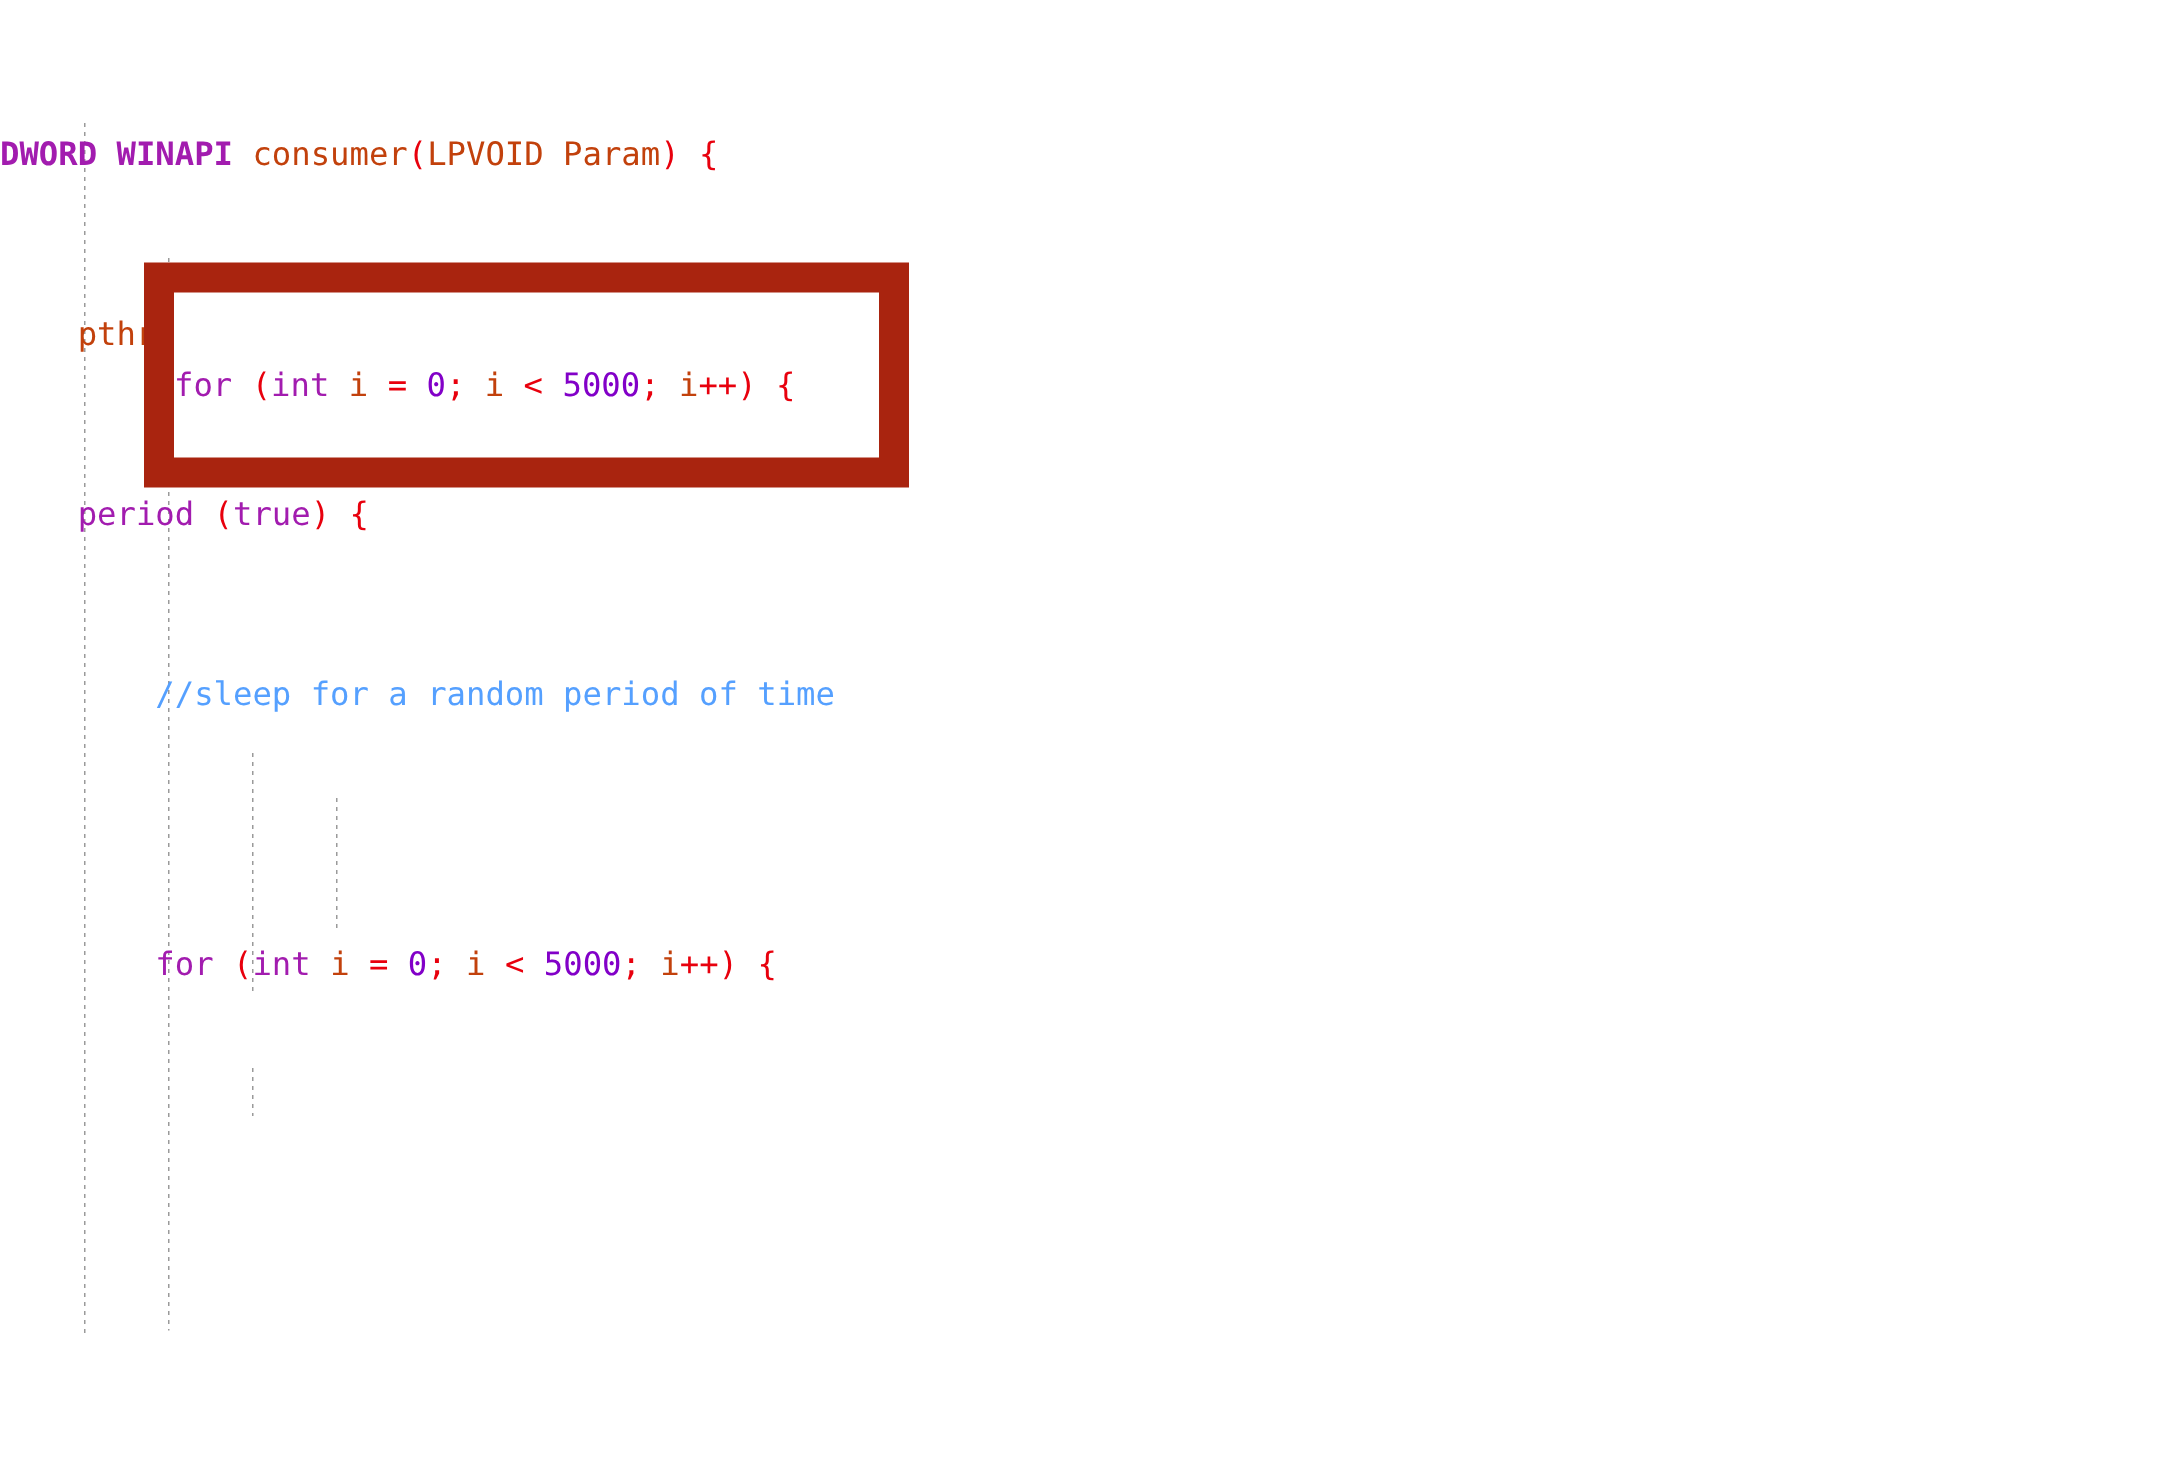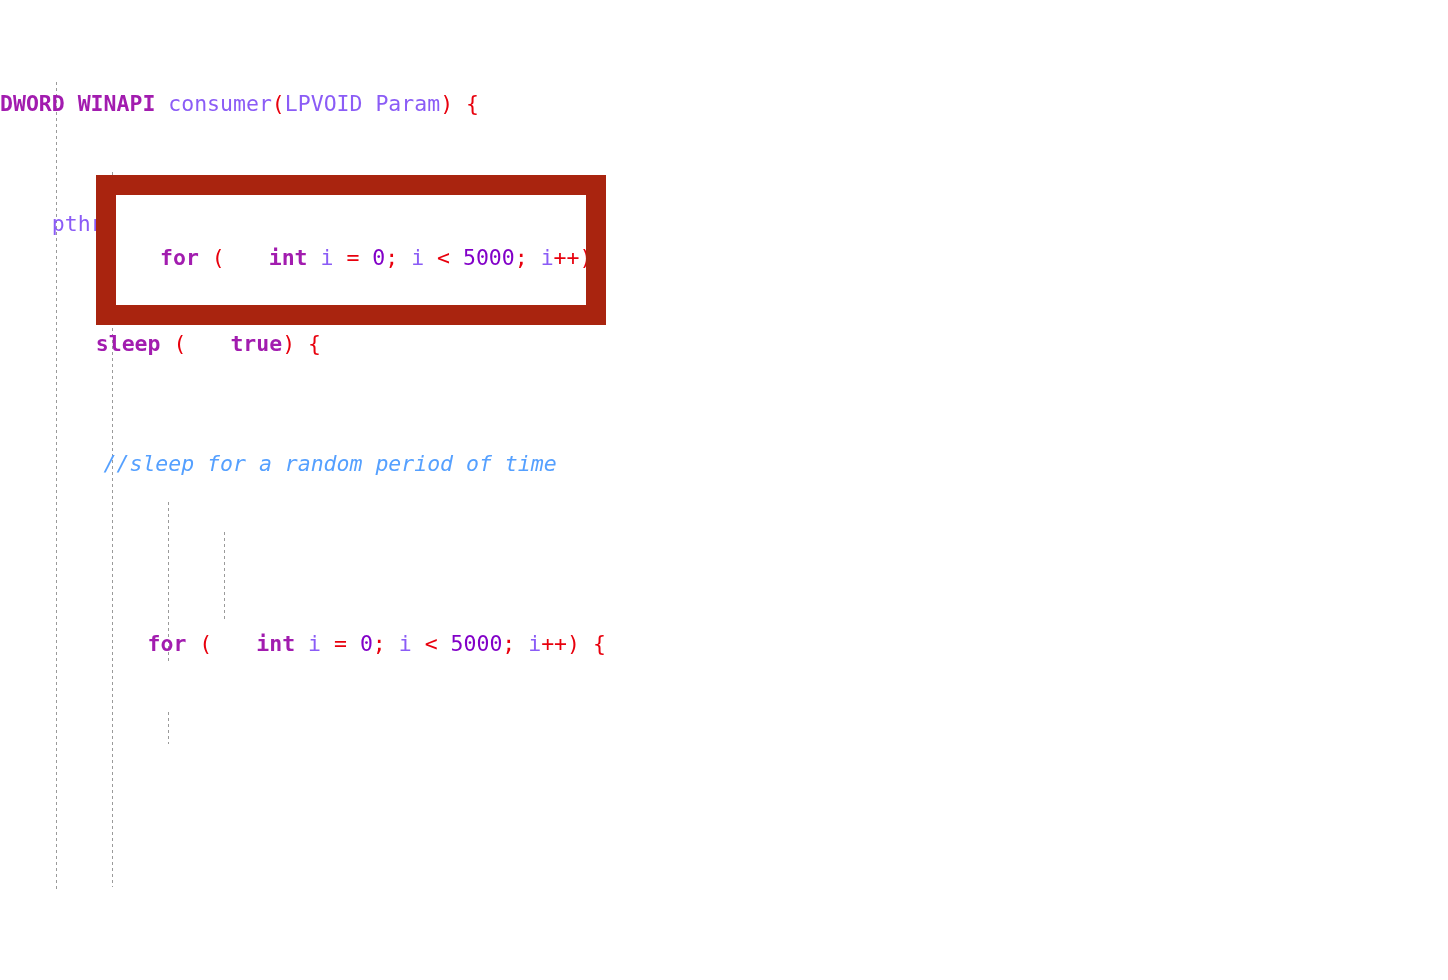--- a/index.html
+++ b/index.html
@@ -36,28 +36,28 @@
     -webkit-font-smoothing: none;
   }
   .ln {
     height: 30px;
     line-height: 30px;
     white-space: pre;
     position: relative;
   }
 
   
-  .kw   { color: #000000; font-weight: bold; margin-left: 44px; }      
+  .kw   { color: #000000; font-weight: normal; }      
   .typ  { color: #1a1a1a; font-weight: bold; }      
   .id   { color: #1a1a1a; }                          
   .fn   { color: #1a1a1a; }                          
   .op   { color: #e8000d; }                          
   .pun  { color: #e8000d; }                          
   .num  { color: #8200c8; }       
-  .cmt  { color: #55a0ff; font-style: italic; }
+  .cmt  { color: #55a0ff; }
 
   
   .guide {
     position: absolute;
     width: 1px;
     background-image: linear-gradient(to bottom, #9a9a9a 0px, #9a9a9a 3px, rgba(0,0,0,0) 3px, rgba(0,0,0,0) 6px);
     background-size: 1px 6px;
     background-repeat: repeat-y;
   }
 
@@ -74,42 +74,42 @@
     left: 0;
     top: 0;
     font-size: 21.5px;
     line-height: 30px;
     white-space: pre;
     z-index: 6;
   }
 </style>
 <style>
     .kw, .typ { color: #a21caf; }
-    .id, .fn  { color: #8b5cf6; }
+    .id, .fn  { color: #c2410c; }
     .op, .pun { color: #e8000d; }
     .num      { color: #8200c8; }
     .cmt, .cmtcjk { color: #55a0ff; }
   </style></head>
 <body style="background: rgb(255, 255, 255);">
 
 <div id="viewport">
 
   <div class="guide" style="left:56px; top:82px; height:810px;"></div>
   <div class="guide" style="left:112px; top:172px; height:715px;"></div>
   <div class="guide" style="left:168px; top:502px; height:160px;"></div>
   <div class="guide" style="left:168px; top:712px; height:32px;"></div>
   <div class="guide" style="left:224px; top:532px; height:90px;"></div>
 
   <div id="code">
 
     <div class="ln" style="margin-top:-1px;"><span class="typ">DWORD WINAPI </span><span class="fn">consumer</span><span class="pun">(</span><span class="id">LPVOID Param</span><span class="pun">)</span><span class="id"> </span><span class="pun">{</span></div>
 
     <div class="ln"><span class="id">    pthreadID </span><span class="op">*</span><span class="id"> pID </span><span class="op">=</span><span class="id"> </span><span class="pun">(</span><span class="id">pthreadID </span><span class="op">*</span><span class="pun">)</span><span class="id">Param</span><span class="pun">;</span></div>
 
-    <div class="ln"><span class="kw">    sleep </span><span class="pun">(</span><span class="kw">true</span><span class="pun">)</span><span class="id"> </span><span class="pun">{</span></div>
+    <div class="ln"><span class="kw">    period </span><span class="pun">(</span><span class="kw">true</span><span class="pun">)</span><span class="id"> </span><span class="pun">{</span></div>
 
     <div class="ln"><span class="cmt">        //sleep for a random period of time</span></div>
 
 
 
     <div class="ln"><span class="kw">        for </span><span class="pun">(</span><span class="kw">int</span><span class="id"> i </span><span class="op">=</span><span class="id"> </span><span class="num">0</span><span class="pun">;</span><span class="id"> i </span><span class="op">&lt;</span><span class="id"> </span><span class="num">5000</span><span class="pun">;</span><span class="id"> i</span><span class="op">++</span><span class="pun">)</span><span class="id"> </span><span class="pun">{</span></div>
 
 
     
 

